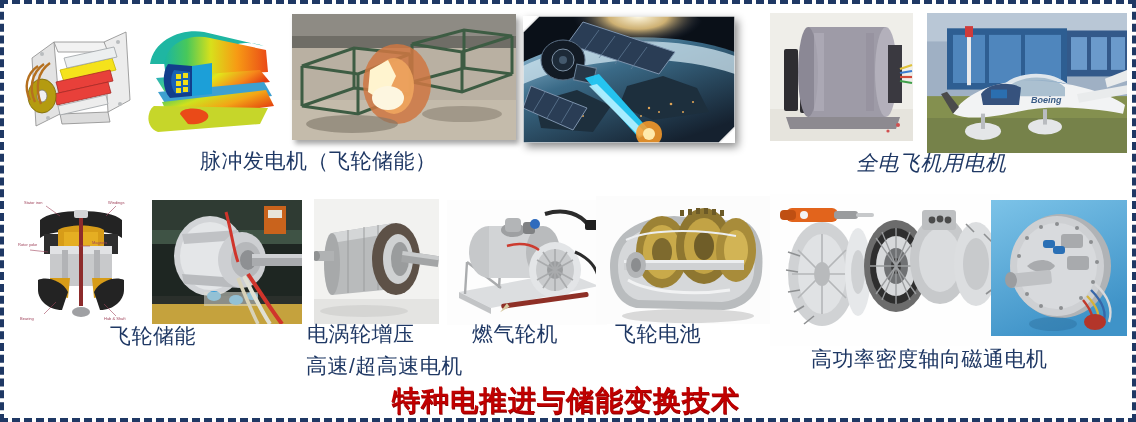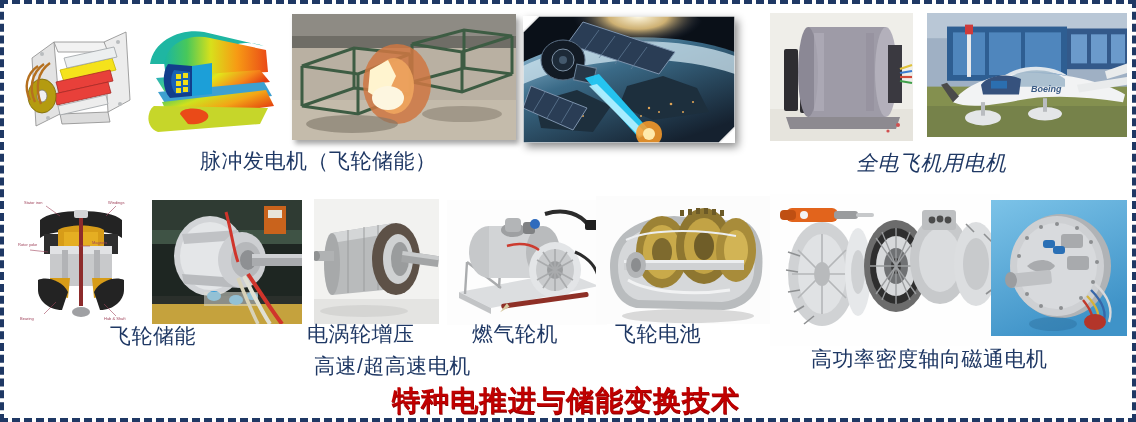--- a/index.html
+++ b/index.html
@@ -249,21 +249,21 @@
         <path d="M130 56 L142 52" stroke="#e0c23a"></path>
         <path d="M130 60 L142 58" stroke="#3a7ad0"></path>
         <path d="M130 64 L142 64" stroke="#d04a3a"></path>
         <path d="M130 68 L142 70" stroke="#3fa04a"></path>
       </g>
       <circle cx="128" cy="112" r="2" fill="#d05050"></circle>
       <circle cx="118" cy="118" r="1.6" fill="#d05050"></circle>
     </svg>
   </div>
 
-  <div class="fig" style="left:923px; top:9px; width:200px; height:124px;">
+  <div class="fig" style="left:923px; top:9px; width:200px; height:140px;">
     <svg viewBox="0 0 200 128" preserveAspectRatio="none">
       <rect width="200" height="128" fill="#9fb0c4"></rect>
       <rect width="200" height="26" fill="#b9c7d6"></rect>
 
       <rect x="20" y="14" width="120" height="56" fill="#2e5e92"></rect>
       <g fill="#4f86bd">
         <rect x="26" y="20" width="32" height="44"></rect>
         <rect x="62" y="20" width="32" height="44"></rect>
         <rect x="98" y="20" width="36" height="44"></rect>
       </g>
@@ -599,19 +599,19 @@
   </div>
 
   <div class="cap" style="left:106px; top:320px;">飞轮储能</div>
 
   <div class="cap" style="left:303px; top:318px;">电涡轮增压</div>
 
   <div class="cap" style="left:468px; top:318px;">燃气轮机</div>
 
   <div class="cap" style="left:611px; top:318px;">飞轮电池</div>
 
-  <div class="cap" style="left:310px; top:350px;">高速/超高速电机</div>
+  <div class="cap" style="left:302px; top:350px;">高速/超高速电机</div>
 
   <div class="cap" style="left:807px; top:343px;text-align:right;">高功率密度轴向磁通电机</div>
 
   <div class="title-red" style="left:388px; top:378px;">特种电推进与储能变换技术</div>
 
 </div>
 
 </body></html>

